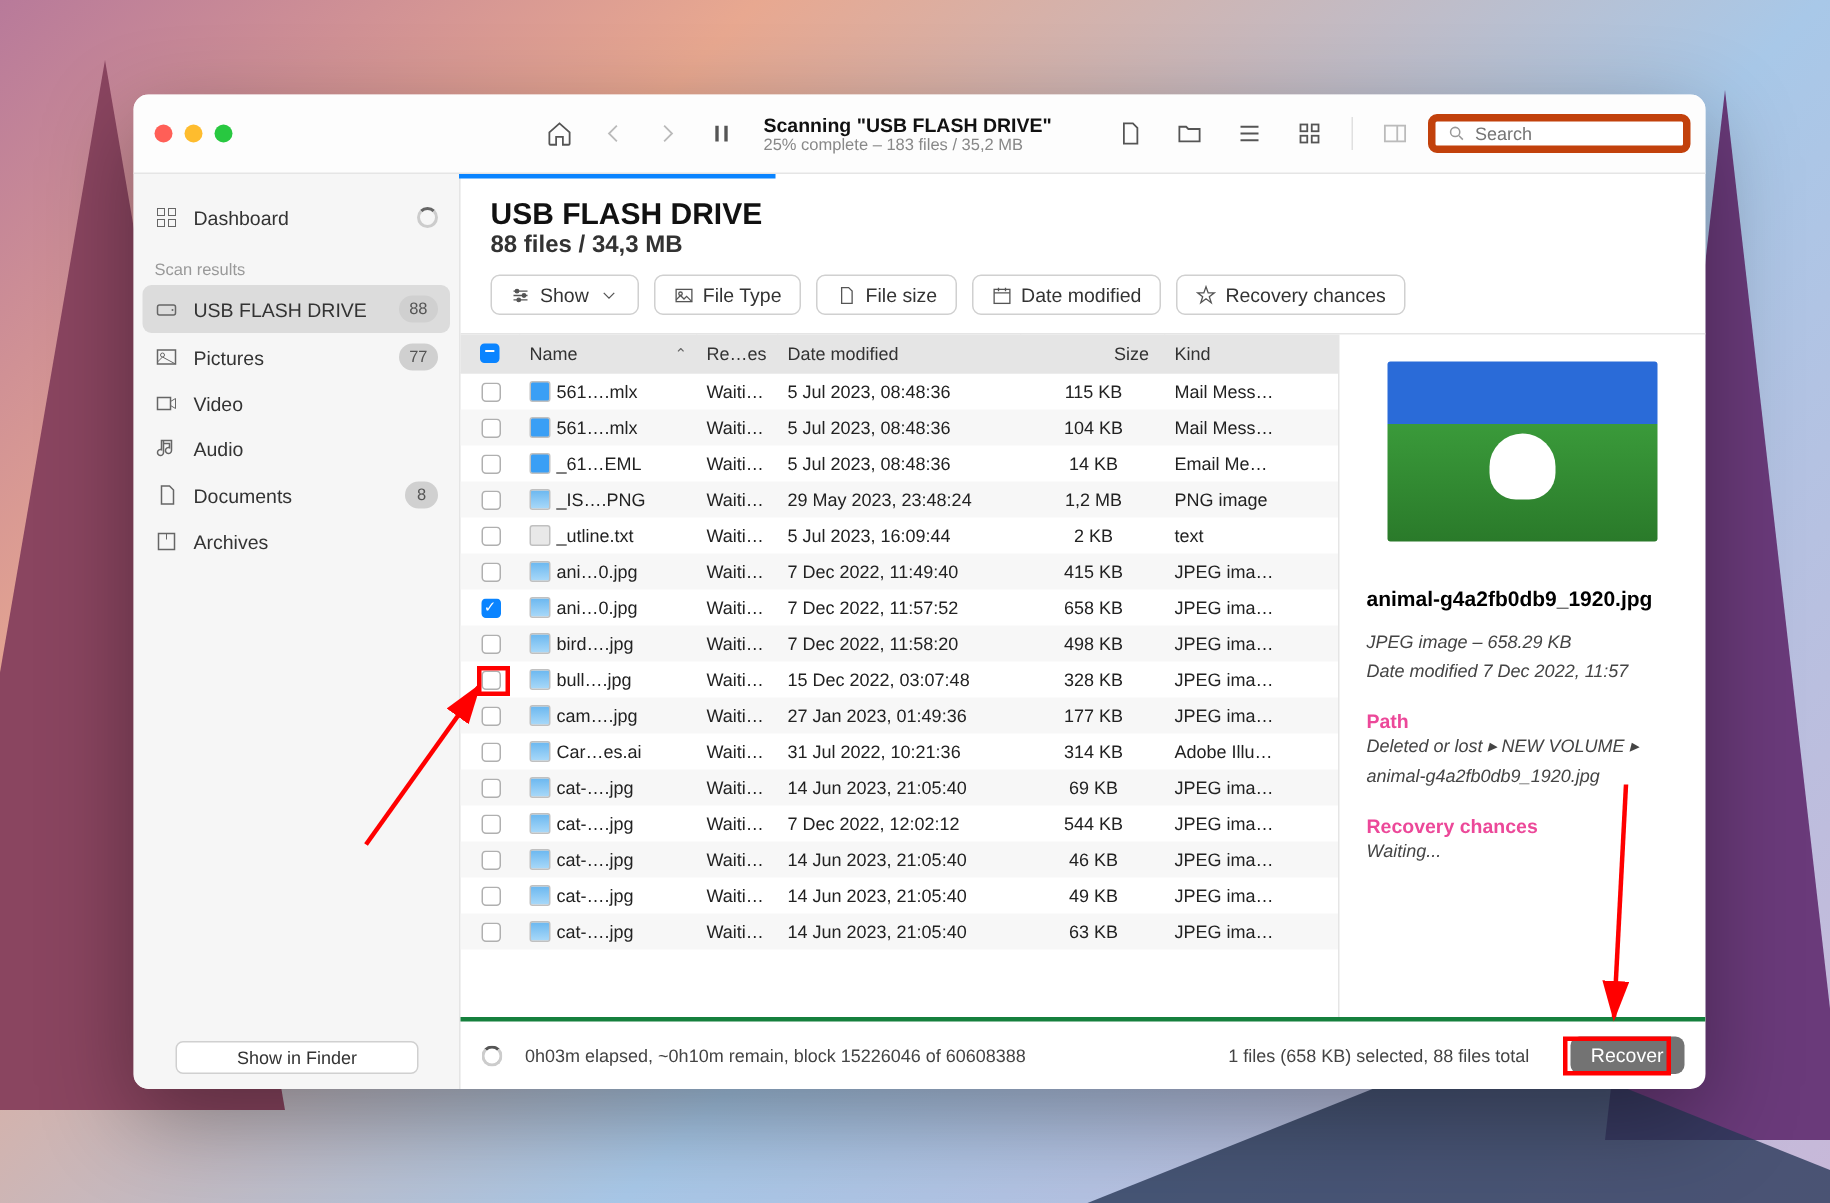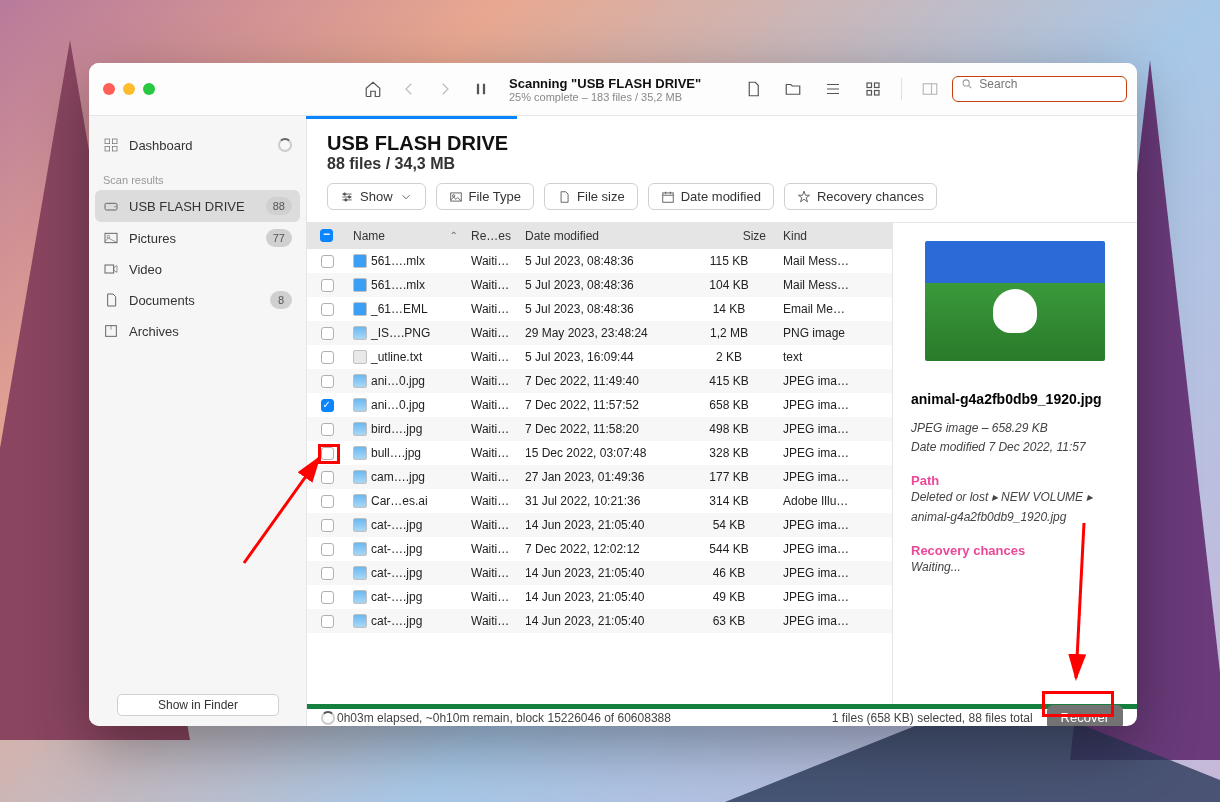--- a/index.html
+++ b/index.html
@@ -52,22 +52,22 @@
 .tb-icon svg { width: 18px; height: 18px; stroke: currentColor; fill: none; stroke-width: 1.6; }
 
 .scan-title { margin-left: 10px; flex: 0 0 auto; }
 .scan-title .t { font-weight: 600; font-size: 13px; color: #111; }
 .scan-title .s { font-size: 11px; color: #888; }
 
 .toolbar-right { margin-left: auto; display: flex; align-items: center; gap: 4px; }
 .divider { width: 1px; height: 22px; background: #e0e0e0; margin: 0 6px; }
 
 .search {
-  width: 175px; height: 26px; border: 1px solid #c2410c; border-radius: 6px;
-  display: flex; align-items: flex-start; padding: 0 8px; color: #999; gap: 6px;
+  width: 175px; height: 26px; border: 5px solid #c2410c; border-radius: 6px;
+  display: flex; align-items: center; padding: 0 8px; color: #999; gap: 6px;
   background: #fff;
 }
 .search input { border: none; outline: none; width: 100%; font-size: 12px; background: transparent; }
 
 .progress-bar { position: absolute; top: 53px; left: 217px; width: 211px; height: 3px; background: #0a84ff; }
 
 .body { flex: 1; display: flex; min-height: 0; }
 .sidebar {
   width: 218px; background: #f4f4f4cf; border-right: 1px solid #e5e5e5;
   padding-top: 14px;
@@ -138,22 +138,22 @@
   background: linear-gradient(180deg, #2a6bd8 0%, #2a6bd8 35%, #3a9a3a 35%, #2a7a2a 100%);
   position: relative;
 }
 .dog { position: absolute; left: 50%; top: 40%; transform: translateX(-50%); width: 44px; height: 44px; background: #fff; border-radius: 50% 50% 40% 40%; }
 .preview h3 { font-size: 14px; font-weight: 600; margin-bottom: 12px; word-break: break-all; }
 .preview .meta { font-size: 12px; color: #444; line-height: 1.6; font-style: italic; }
 .preview .section { margin-top: 16px; }
 .preview .section b { font-size: 13px; color: #ec4899; }
 
 .footer {
-  height: 22px; border-top: 5px solid #15803d; display: flex; align-items: center;
-  padding: 0 14px; font-size: 12px; color: #444; gap: 2px;
+  height: 48px; border-top: 3px solid #15803d; display: flex; align-items: center;
+  padding: 0 14px; font-size: 12px; color: #444; gap: 15px;
 }
 .footer .spin2 { width: 14px; height: 14px; border: 2px solid #ccc; border-top-color: #555; border-radius: 50%; animation: spin 1s linear infinite; }
 .footer .right-info { margin-left: auto; }
 .recover-btn {
   background: #737373; color: #fff; border: none; border-radius: 6px;
   padding: 5px 14px; font-size: 13px; cursor: pointer; margin-left: 12px;
 }
 
 .show-finder-btn {
   position: absolute; left: 28px; bottom: 10px;
@@ -293,20 +293,28 @@
               <svg viewBox="0 0 24 24" width="16" height="16">
                 <rect x="3" y="6" width="13" height="12" fill="none" stroke="#666" stroke-width="1.5"></rect>
                 <path d="M16 10l5-3v10l-5-3z" fill="none" stroke="#666"></path>
               </svg>
             </span>
             <span>Video</span>
           </div>
           <div class="sb-item">
             <span class="ico">
               <svg viewBox="0 0 24 24" width="16" height="16">
+                <path d="M9 4v12a3 3 0 1 1-2-2.8V4h10v10a3 3 0 1 1-2-2.8V7H9" fill="none" stroke="#666" stroke-width="1.5"></path>
+              </svg>
+            </span>
+            <span>Audio</span>
+          </div>
+          <div class="sb-item">
+            <span class="ico">
+              <svg viewBox="0 0 24 24" width="16" height="16">
                 <path d="M7 3h8l4 4v14H7z" fill="none" stroke="#666" stroke-width="1.5"></path>
               </svg>
             </span>
             <span>Documents</span>
             <span class="sb-badge">8</span>
           </div>
           <div class="sb-item">
             <span class="ico">
               <svg viewBox="0 0 24 24" width="16" height="16">
                 <rect x="4" y="4" width="16" height="16" fill="none" stroke="#666" stroke-width="1.5"></rect>
@@ -527,21 +535,21 @@
               <div class="row">
                 <div class="td td-cb">
                   <span class="cb"></span>
                 </div>
                 <div class="td td-name">
                   <span class="fileico img"></span>
                   <span>cat-….jpg</span>
                 </div>
                 <div class="td td-rec">Waiti…</div>
                 <div class="td td-date">14 Jun 2023, 21:05:40</div>
-                <div class="td td-size">54 KB</div>
+                <div class="td td-size">69 KB</div>
                 <div class="td td-kind">JPEG ima…</div>
               </div>
               <div class="row">
                 <div class="td td-cb">
                   <span class="cb"></span>
                 </div>
                 <div class="td td-name">
                   <span class="fileico img"></span>
                   <span>cat-….jpg</span>
                 </div>

